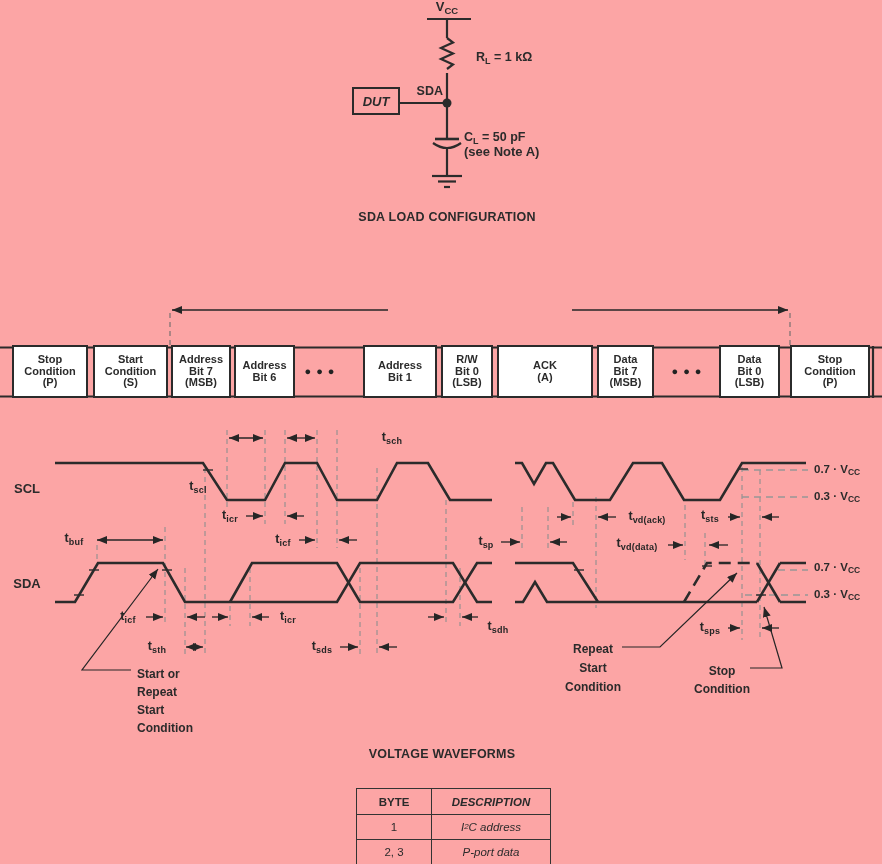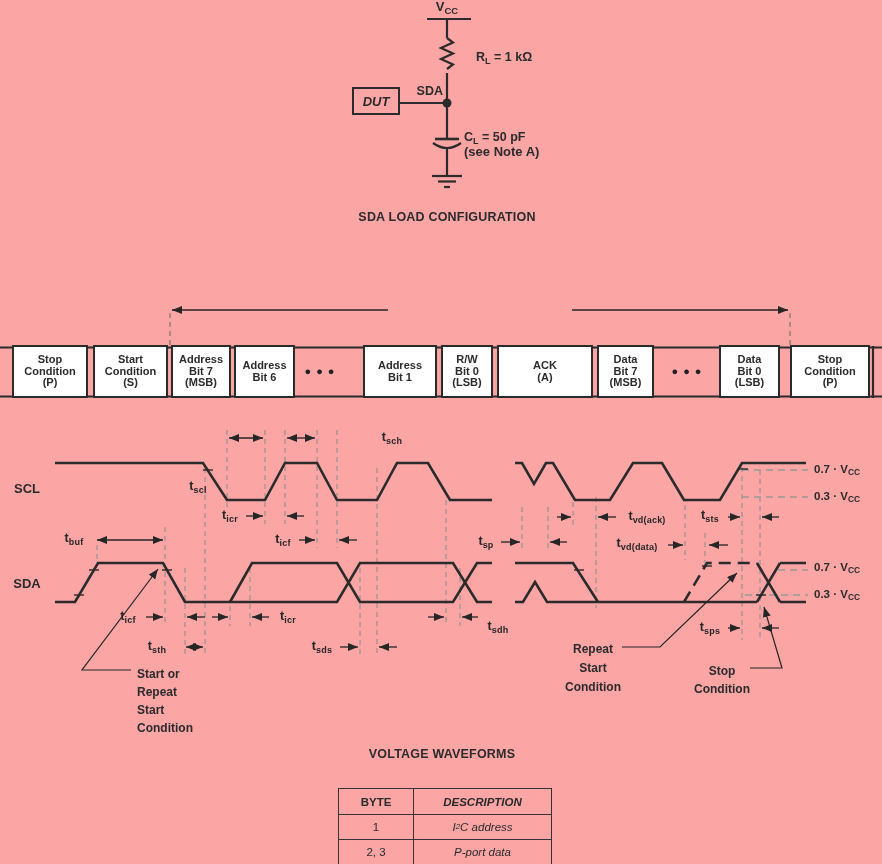--- a/index.html
+++ b/index.html
@@ -23,21 +23,21 @@
         font-weight:bold;font-size:11px;line-height:1.08;white-space:pre-line;}
   .dots{position:absolute;transform:translate(-50%,-50%);font-size:11px;font-weight:bold;
         letter-spacing:5px;color:#222;}
   
   .dut{position:absolute;left:352px;top:87px;width:48px;height:28px;box-sizing:border-box;
        border:2.4px solid #2b2b2b;display:flex;align-items:center;justify-content:center;
        font-weight:bold;font-size:13px;font-style:italic;}
   
   .ann{position:absolute;font-weight:bold;font-size:12px;color:#2b2b2b;white-space:pre-line;}
   
-  .tbl{position:absolute;left:338px;top:788px;width:214px;box-sizing:border-box;
+  .tbl{position:absolute;left:356px;top:788px;width:195px;box-sizing:border-box;
        border:1.6px solid #333;font-size:11.5px;}
   .tbl .tr{display:flex;height:25px;box-sizing:border-box;}
   .tbl .tr + .tr{border-top:1.2px solid #333;}
   .tbl .c1{width:75px;box-sizing:border-box;border-right:1.2px solid #333;
            display:flex;align-items:center;justify-content:center;}
   .tbl .c2{flex:1;display:flex;align-items:center;justify-content:center;font-style:italic;}
   .tbl .hd{font-weight:bold;}
   .tbl sup{font-size:8px;vertical-align:super;line-height:0;}
 </style>
 </head>

